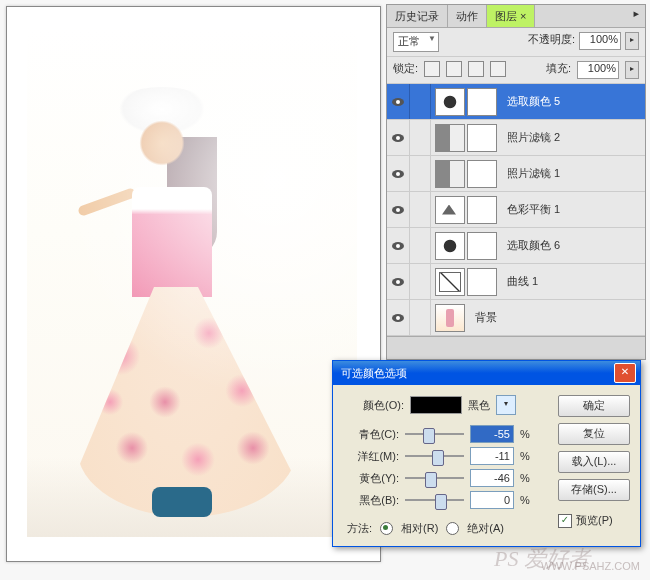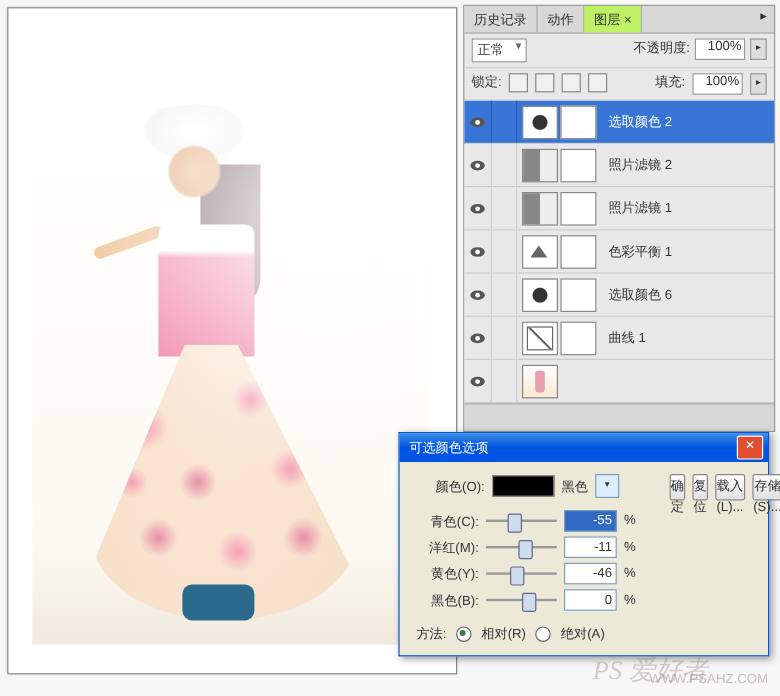--- a/index.html
+++ b/index.html
@@ -61,21 +61,21 @@
 .slbl{width:56px;text-align:right}
 .slider-track{flex:1;height:16px;position:relative}
 .slider-track::before{content:"";position:absolute;left:0;right:0;top:7px;height:2px;background:#999}
 .slider-thumb{position:absolute;top:2px;width:10px;height:14px;background:#cde;border:1px solid #668;border-radius:2px}
 .sval{width:36px;height:16px;border:1px solid #7b9ebd;background:#fff;text-align:right;padding:0 3px;line-height:16px}
 .sval.sel{background:#316ac5;color:#fff}
 .pct{width:14px}
 .method-row{margin-top:12px;display:flex;align-items:center;gap:8px;padding-left:4px}
 .radio{width:11px;height:11px;border:1px solid #666;border-radius:50%;background:#fff;display:inline-block;position:relative}
 .radio.on::after{content:"";position:absolute;left:2px;top:2px;width:5px;height:5px;background:#3a7c3a;border-radius:50%}
-.dlg-right{width:72px;display:flex;flex-direction:row;gap:6px}
+.dlg-right{width:72px;display:flex;flex-direction:column;gap:6px}
 .dlg-btn{height:20px;border:1px solid #888;background:linear-gradient(#fff,#e0e0e0);text-align:center;line-height:18px;border-radius:2px;cursor:pointer}
 .chk{display:flex;align-items:center;gap:4px;margin-top:6px}
 .chkbox{width:12px;height:12px;border:1px solid #666;background:#fff;color:#3a7c3a;font-size:10px;line-height:10px;text-align:center}
 .watermark{position:absolute;right:60px;bottom:6px;font-size:22px;font-style:italic;font-weight:normal;color:rgba(140,120,120,.35);font-family:Georgia,serif}
 .watermark2{position:absolute;right:10px;bottom:8px;font-size:11px;color:rgba(140,120,120,.45)}
 </style>
 </head>
 <body>
 
 <div class="canvas-area">
@@ -118,21 +118,21 @@
     <div class="arrow-btn">▸</div>
   </div>
   <div class="layer-list" id="layer-list">
       <div class="layer sel">
         <div class="eye"></div>
         <div class="link-col"></div>
         <div class="thumbs">
           <div class="thumb sel-color"></div>
           <div class="thumb mask"></div>
         </div>
-        <div class="lname">选取颜色 2</div>
+        <div class="lname">选取颜色 5</div>
       </div>
       <div class="layer">
         <div class="eye"></div>
         <div class="link-col"></div>
         <div class="thumbs">
           <div class="thumb photo-filter"></div>
           <div class="thumb mask"></div>
         </div>
         <div class="lname">照片滤镜 2</div>
       </div>
@@ -171,20 +171,21 @@
           <div class="thumb mask"></div>
         </div>
         <div class="lname">曲线 1</div>
       </div>
       <div class="layer">
         <div class="eye"></div>
         <div class="link-col"></div>
         <div class="thumbs">
           <div class="thumb bg"></div>
         </div>
+        <div class="lname">背景</div>
       </div>
     </div>
   <div class="layers-footer"></div>
 </div>
 
 <div class="dialog">
   <div class="titlebar">
     <span>可选颜色选项</span>
     <div class="titlebar-x">✕</div>
   </div>

